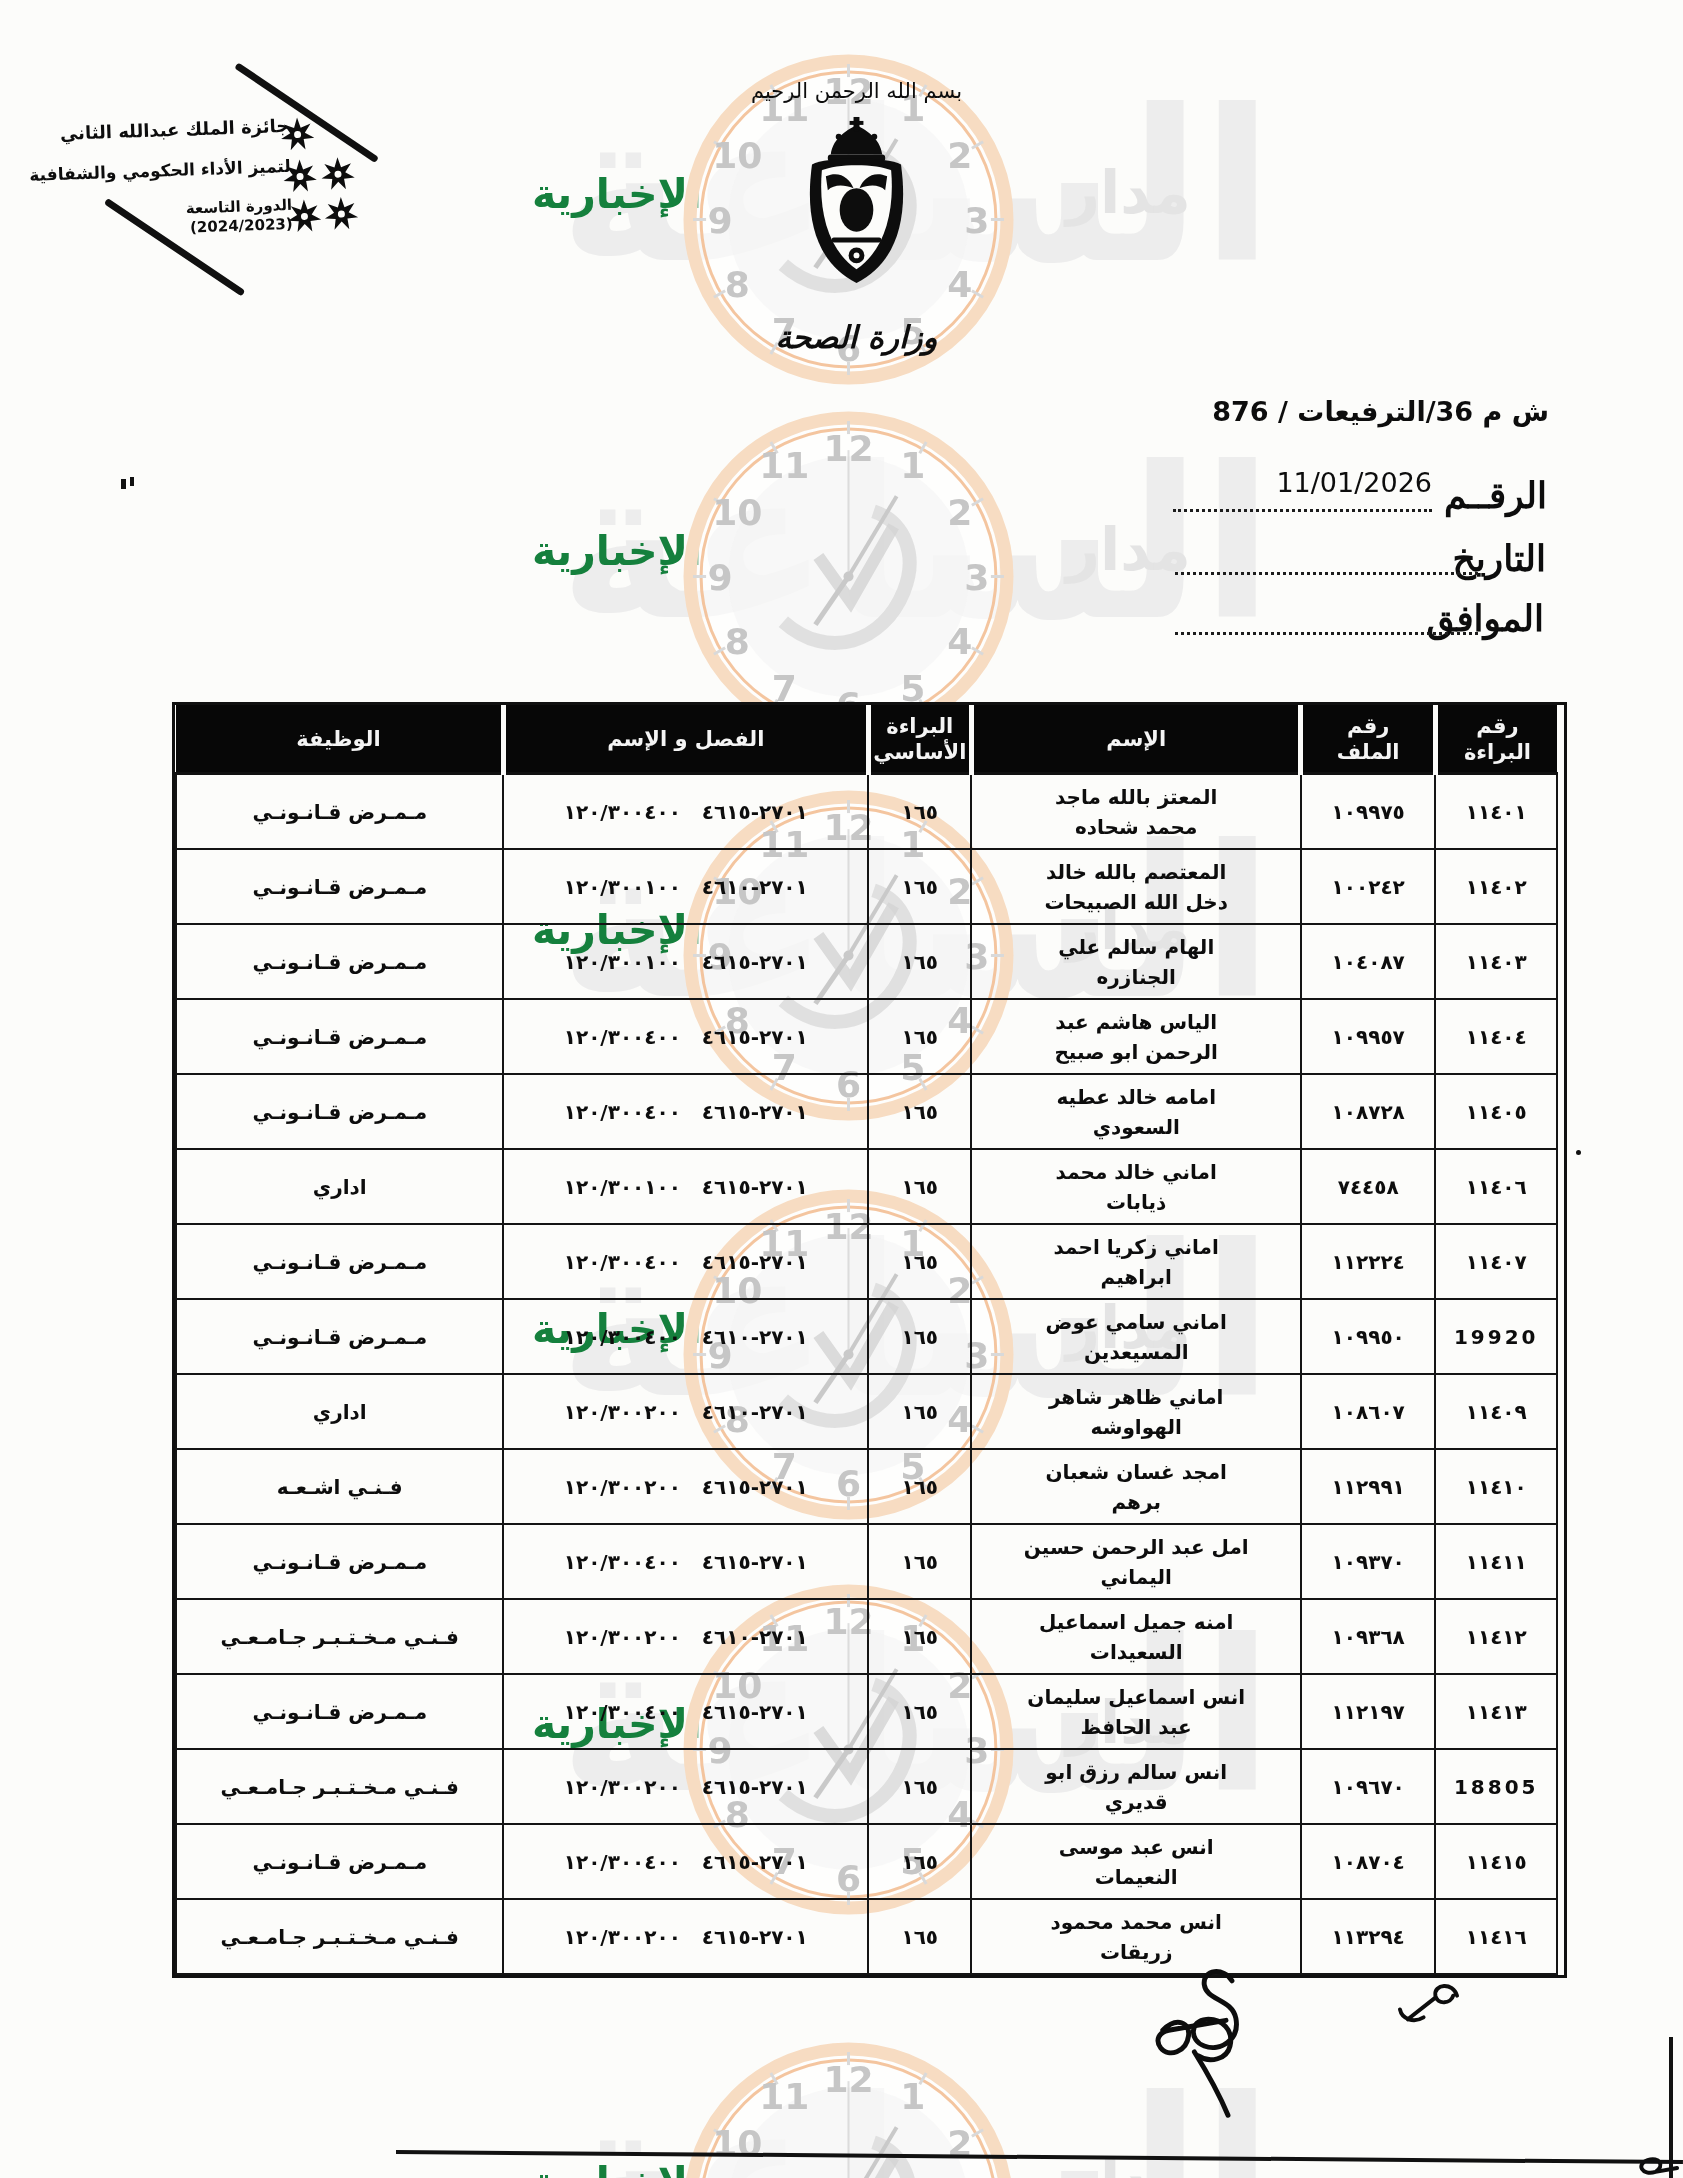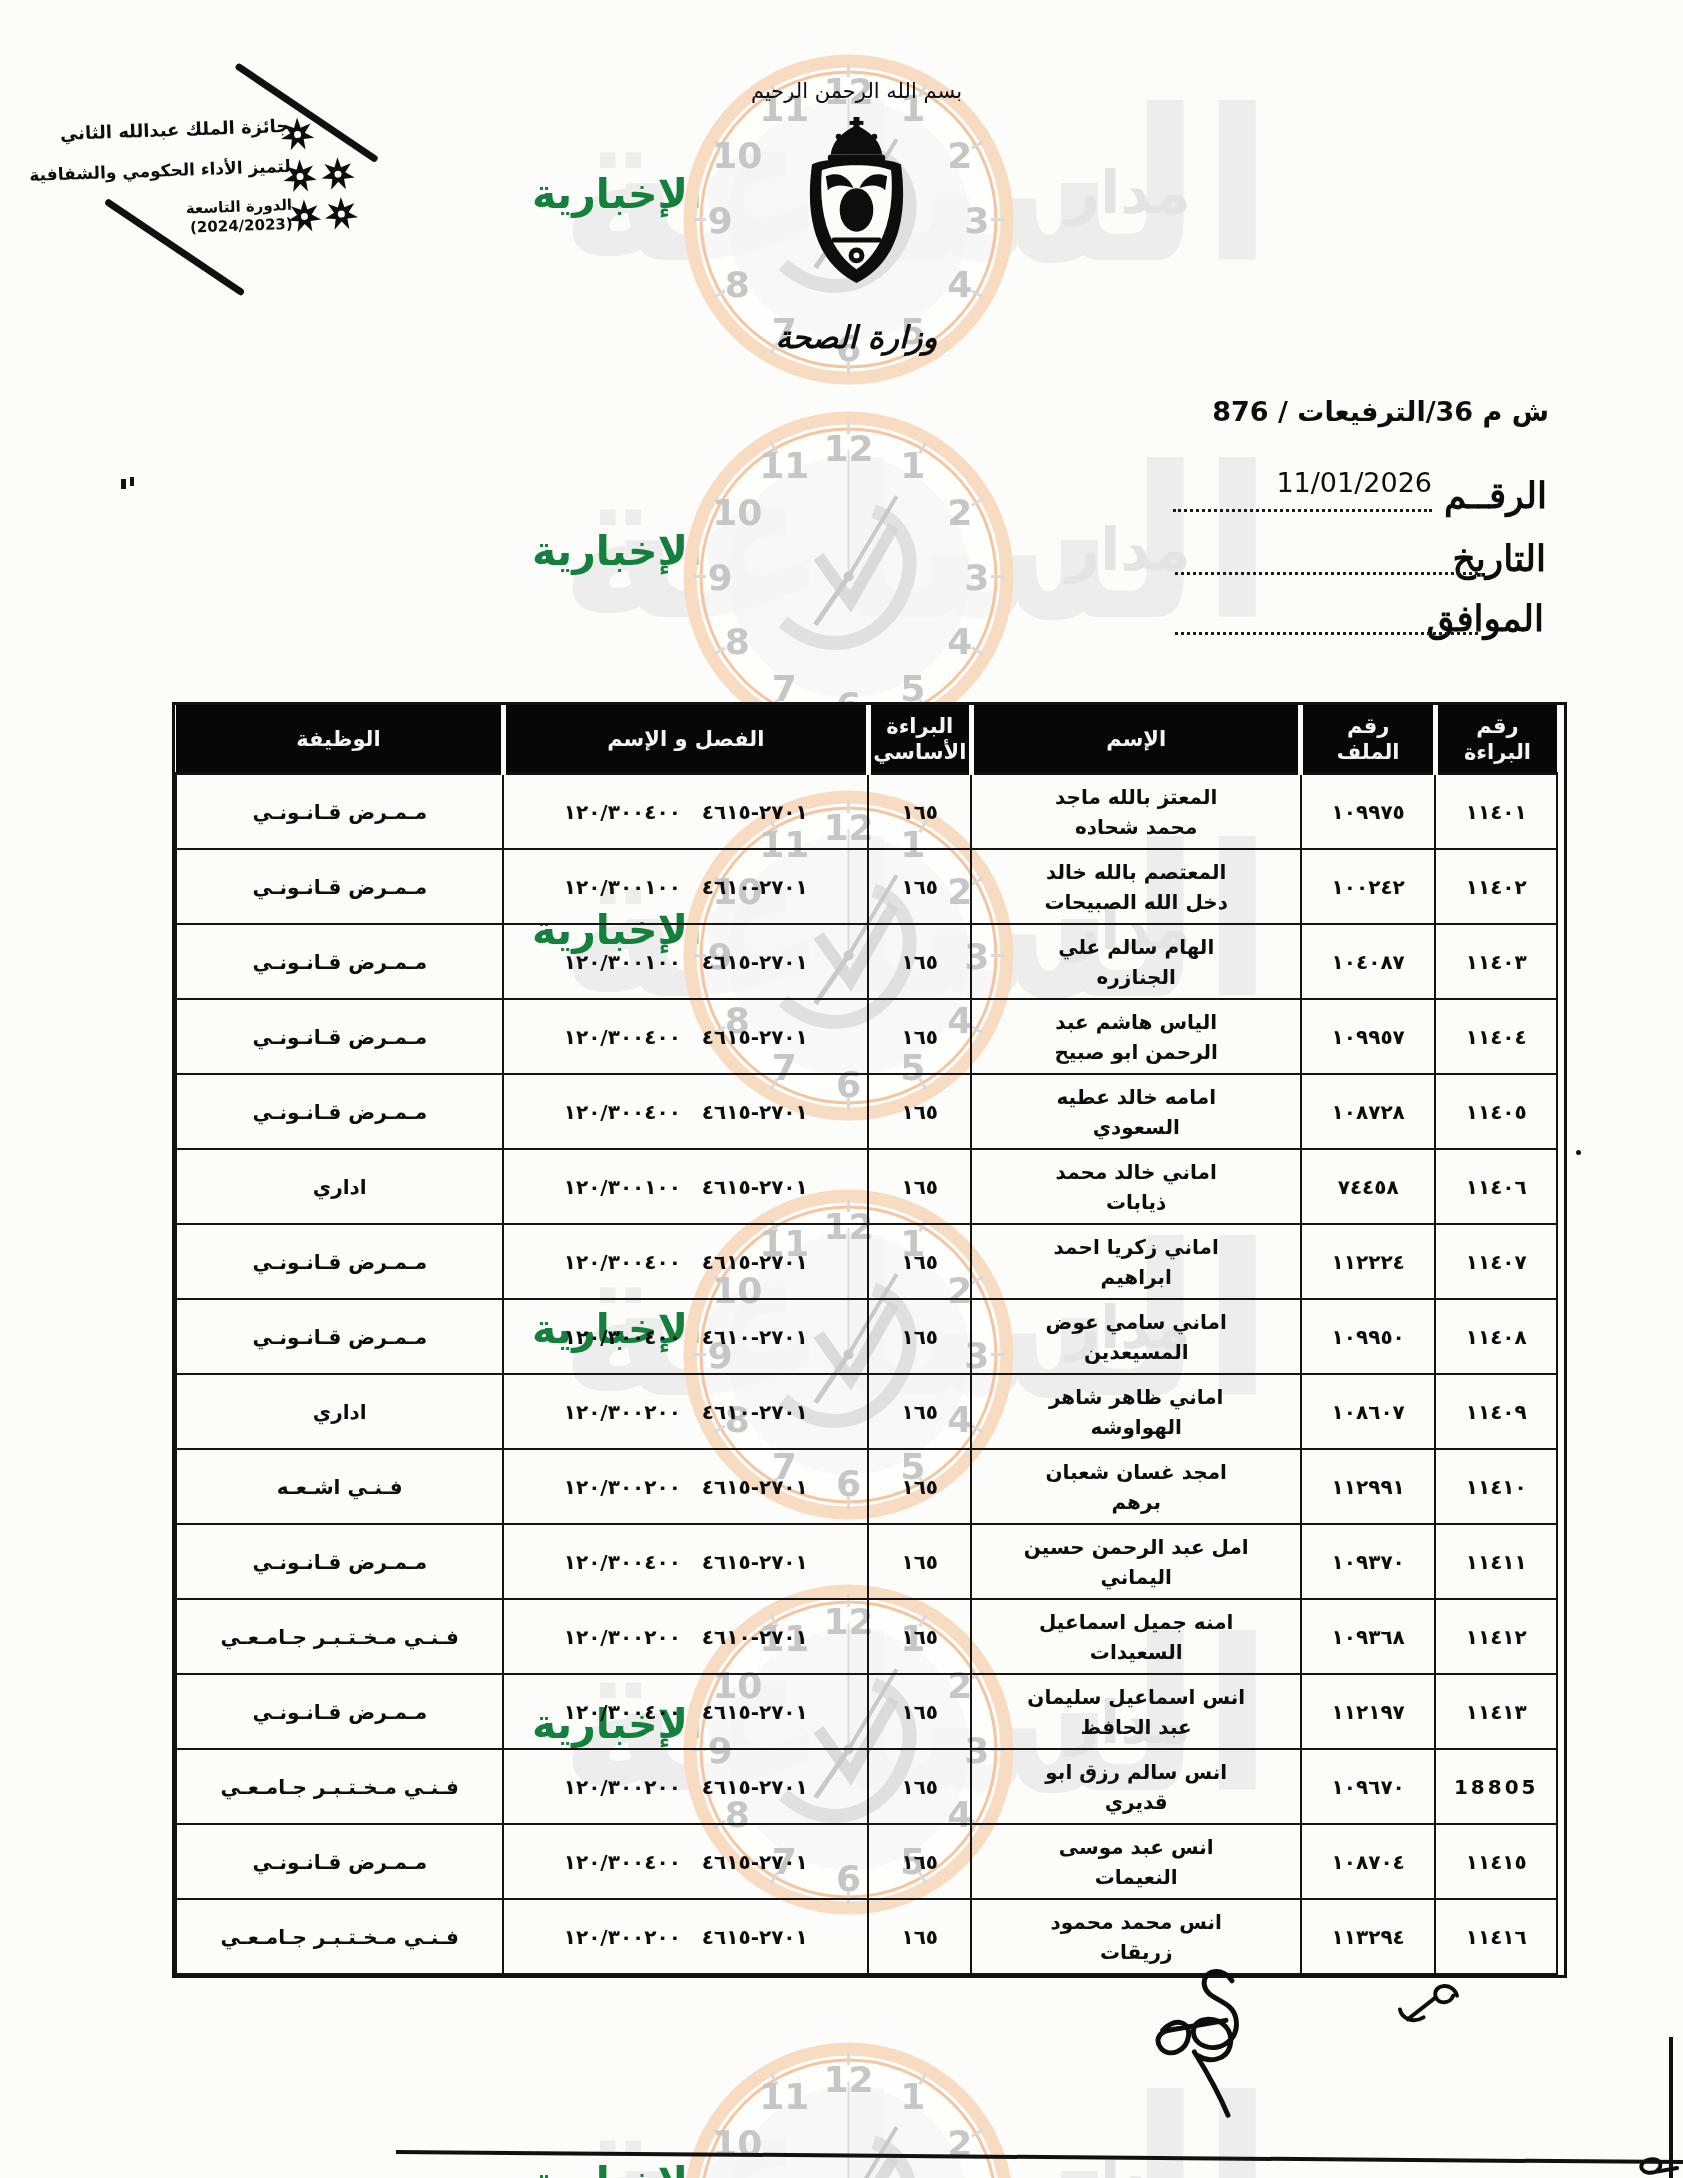--- a/index.html
+++ b/index.html
@@ -485,21 +485,21 @@
           <tr>
     <td class="num">١١٤٠٧</td>
     <td class="num">١١٢٢٢٤</td>
     <td class="name">اماني زكريا احمد
 ابراهيم</td>
     <td class="num">١٦٥</td>
     <td class="num chapter">١٢٠/٣٠٠٤٠٠ &nbsp; ٤٦١٥-٢٧٠١</td>
     <td class="job">مـمـرض قـانـونـي</td>
   </tr>
           <tr>
-    <td class="num">١١٤٠٨</td>
+    <td class="num">19920</td>
     <td class="num">١٠٩٩٥٠</td>
     <td class="name">اماني سامي عوض
 المسيعدين</td>
     <td class="num">١٦٥</td>
     <td class="num chapter">١٢٠/٣٠٠٤٠٠ &nbsp; ٤٦١٠-٢٧٠١</td>
     <td class="job">مـمـرض قـانـونـي</td>
   </tr>
           <tr>
     <td class="num">١١٤٠٩</td>
     <td class="num">١٠٨٦٠٧</td>

